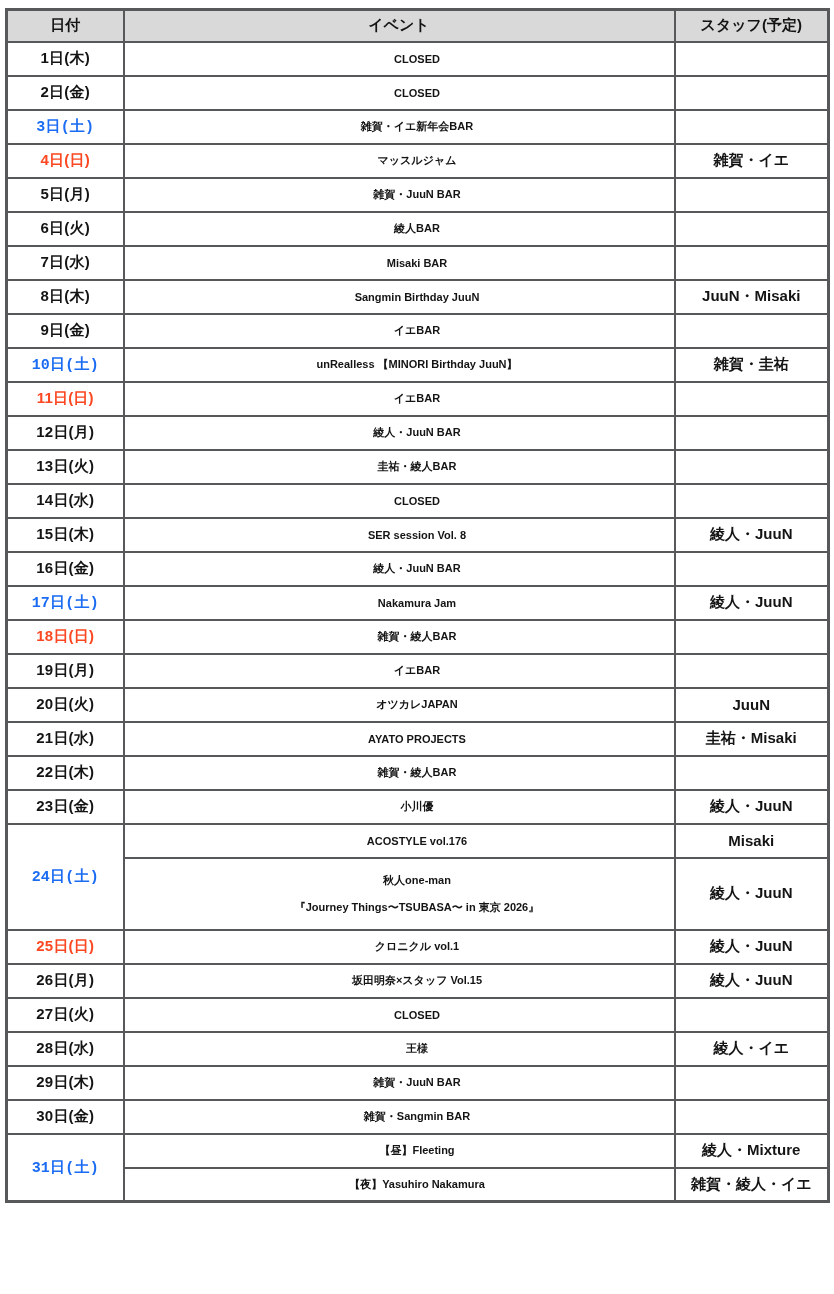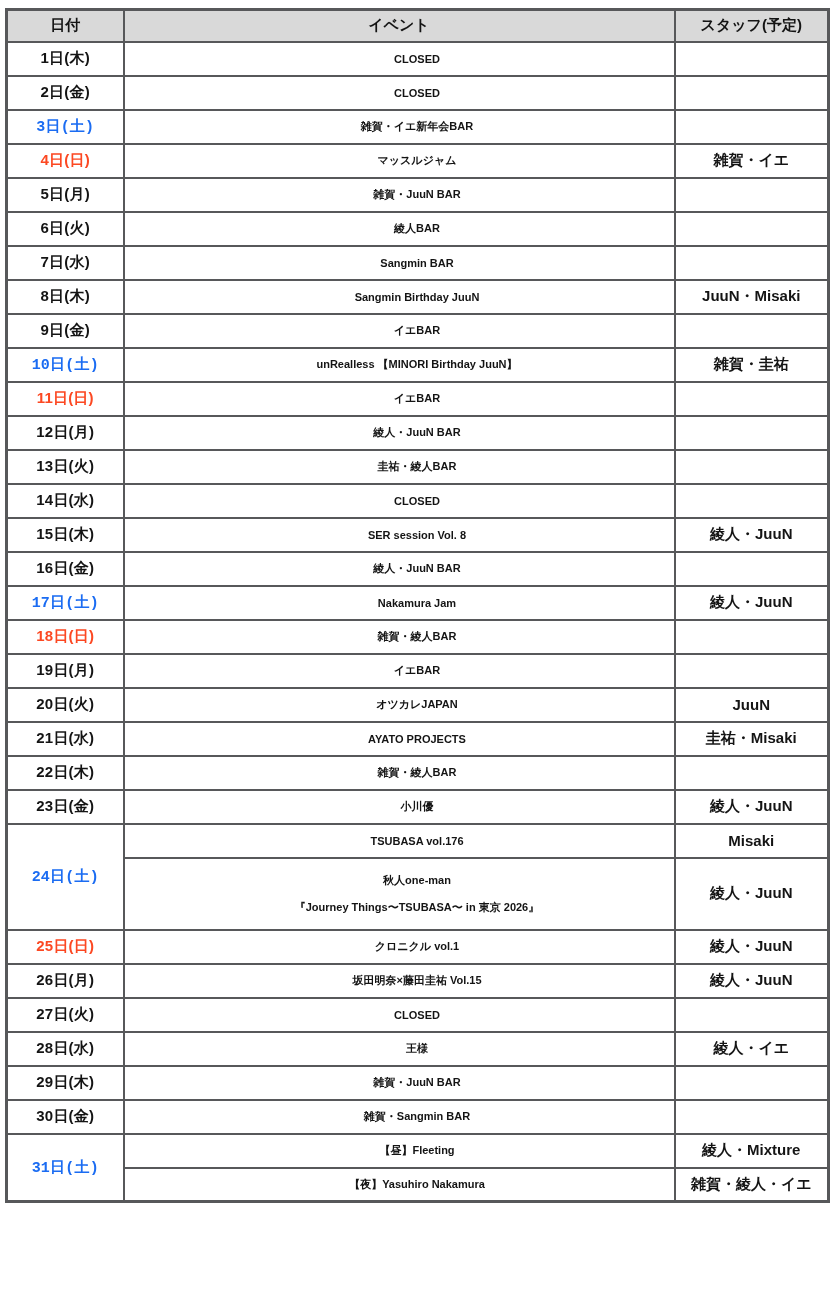--- a/index.html
+++ b/index.html
@@ -102,21 +102,21 @@
           <td class="event-cell">雑賀・JuuN BAR</td>
           <td class="staff-cell"></td>
         </tr>
         <tr class="row-normal">
           <td class="date-cell" rowspan="1">6日(火)</td>
           <td class="event-cell">綾人BAR</td>
           <td class="staff-cell"></td>
         </tr>
         <tr class="row-normal">
           <td class="date-cell" rowspan="1">7日(水)</td>
-          <td class="event-cell">Sangmin BAR</td>
+          <td class="event-cell">Misaki BAR</td>
           <td class="staff-cell"></td>
         </tr>
         <tr class="row-normal">
           <td class="date-cell" rowspan="1">8日(木)</td>
           <td class="event-cell">Sangmin Birthday JuuN</td>
           <td class="staff-cell">JuuN・Misaki</td>
         </tr>
         <tr class="row-normal">
           <td class="date-cell" rowspan="1">9日(金)</td>
           <td class="event-cell">イエBAR</td>
@@ -187,36 +187,36 @@
           <td class="event-cell">雑賀・綾人BAR</td>
           <td class="staff-cell"></td>
         </tr>
         <tr class="row-normal">
           <td class="date-cell" rowspan="1">23日(金)</td>
           <td class="event-cell">小川優</td>
           <td class="staff-cell">綾人・JuuN</td>
         </tr>
         <tr class="row-normal">
           <td class="date-cell sat" rowspan="2">24日(土)</td>
-          <td class="event-cell">TSUBASA  vol.176</td>
+          <td class="event-cell">ACOSTYLE  vol.176</td>
           <td class="staff-cell">Misaki</td>
         </tr>
         <tr class="row-tall">
           <td class="event-cell tall">秋人one-man
 『Journey Things〜TSUBASA〜 in 東京 2026』</td>
           <td class="staff-cell">綾人・JuuN</td>
         </tr>
         <tr class="row-normal">
           <td class="date-cell sun" rowspan="1">25日(日)</td>
           <td class="event-cell">クロニクル vol.1</td>
           <td class="staff-cell">綾人・JuuN</td>
         </tr>
         <tr class="row-normal">
           <td class="date-cell" rowspan="1">26日(月)</td>
-          <td class="event-cell">坂田明奈×藤田圭祐 Vol.15</td>
+          <td class="event-cell">坂田明奈×スタッフ Vol.15</td>
           <td class="staff-cell">綾人・JuuN</td>
         </tr>
         <tr class="row-normal">
           <td class="date-cell" rowspan="1">27日(火)</td>
           <td class="event-cell">CLOSED</td>
           <td class="staff-cell"></td>
         </tr>
         <tr class="row-normal">
           <td class="date-cell" rowspan="1">28日(水)</td>
           <td class="event-cell">王様</td>

